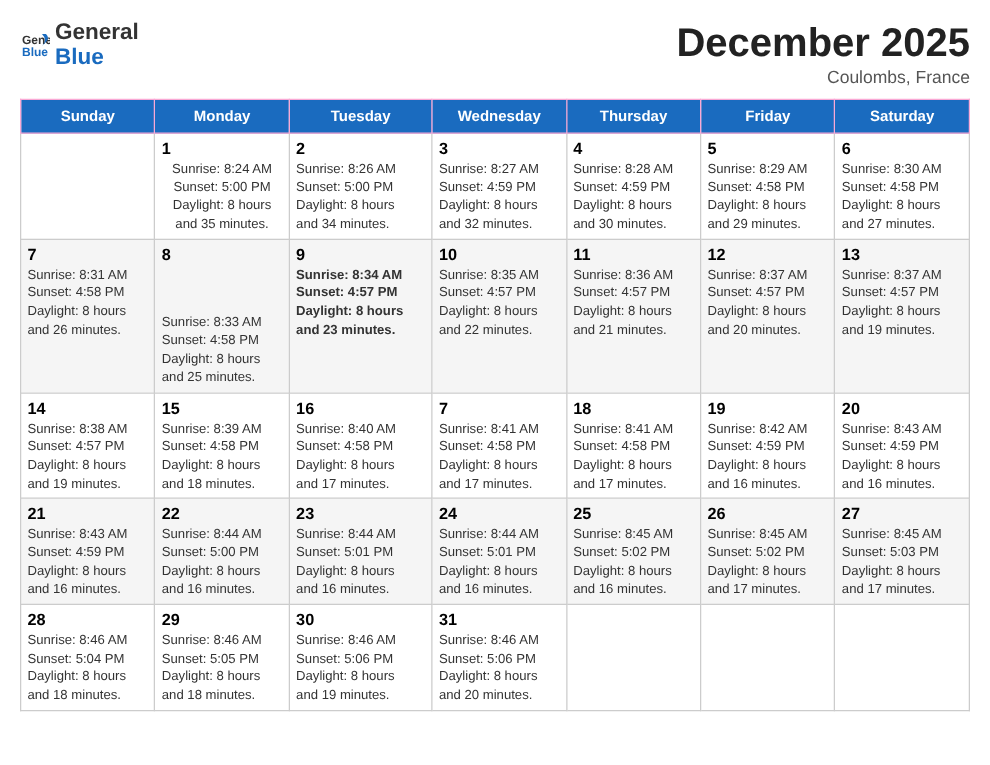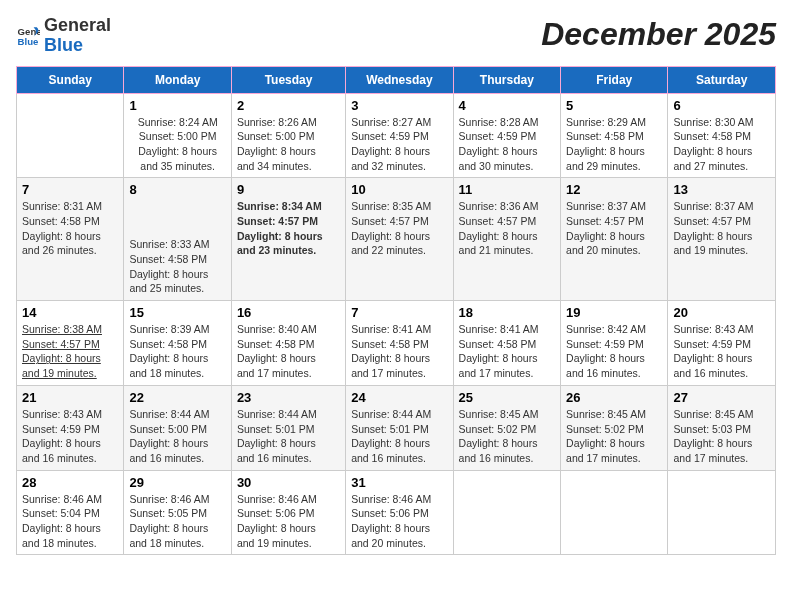--- a/index.html
+++ b/index.html
@@ -29,21 +29,20 @@
     }
     .logo-text span {
       color: #1a6bbf;
     }
     .logo-icon {
       width: 24px;
       height: 24px;
     }
     .title-block {
       text-align: right;
-      font-style: italic;
     }
     .month-title {
       font-size: 32px;
       font-weight: bold;
       color: #222;
     }
     .subtitle {
       font-size: 14px;
       color: #555;
     }
@@ -97,20 +96,21 @@
     </svg>
     <div>
       <div class="logo-text">
         <div>General</div>
         <div><span>Blue</span></div>
       </div>
     </div>
   </div>
   <div class="title-block">
     <div class="month-title">December 2025</div>
+    <div class="subtitle">Coulombs, France</div>
   </div>
 </div>
 
 <table>
   <thead>
     <tr>
     <th>Sunday</th>
         <th>Monday</th>
         <th>Tuesday</th>
         <th>Wednesday</th>
@@ -212,21 +212,21 @@
           <span class="day-num">13</span>
           <div class="cell-text" style="white-space: pre-line;">Sunrise: 8:37 AM
 Sunset: 4:57 PM
 Daylight: 8 hours
 and 19 minutes.</div>
         </td>
       </tr>
       <tr>
         <td>
           <span class="day-num">14</span>
-          <div class="cell-text" style="white-space: pre-line; text-decoration: underline;">Sunrise: 8:38 AM
+          <div class="cell-text" style="white-space: pre-line;">Sunrise: 8:38 AM
 Sunset: 4:57 PM
 Daylight: 8 hours
 and 19 minutes.</div>
         </td>
         <td>
           <span class="day-num">15</span>
           <div class="cell-text" style="white-space: pre-line;">Sunrise: 8:39 AM
 Sunset: 4:58 PM
 Daylight: 8 hours
 and 18 minutes.</div>

